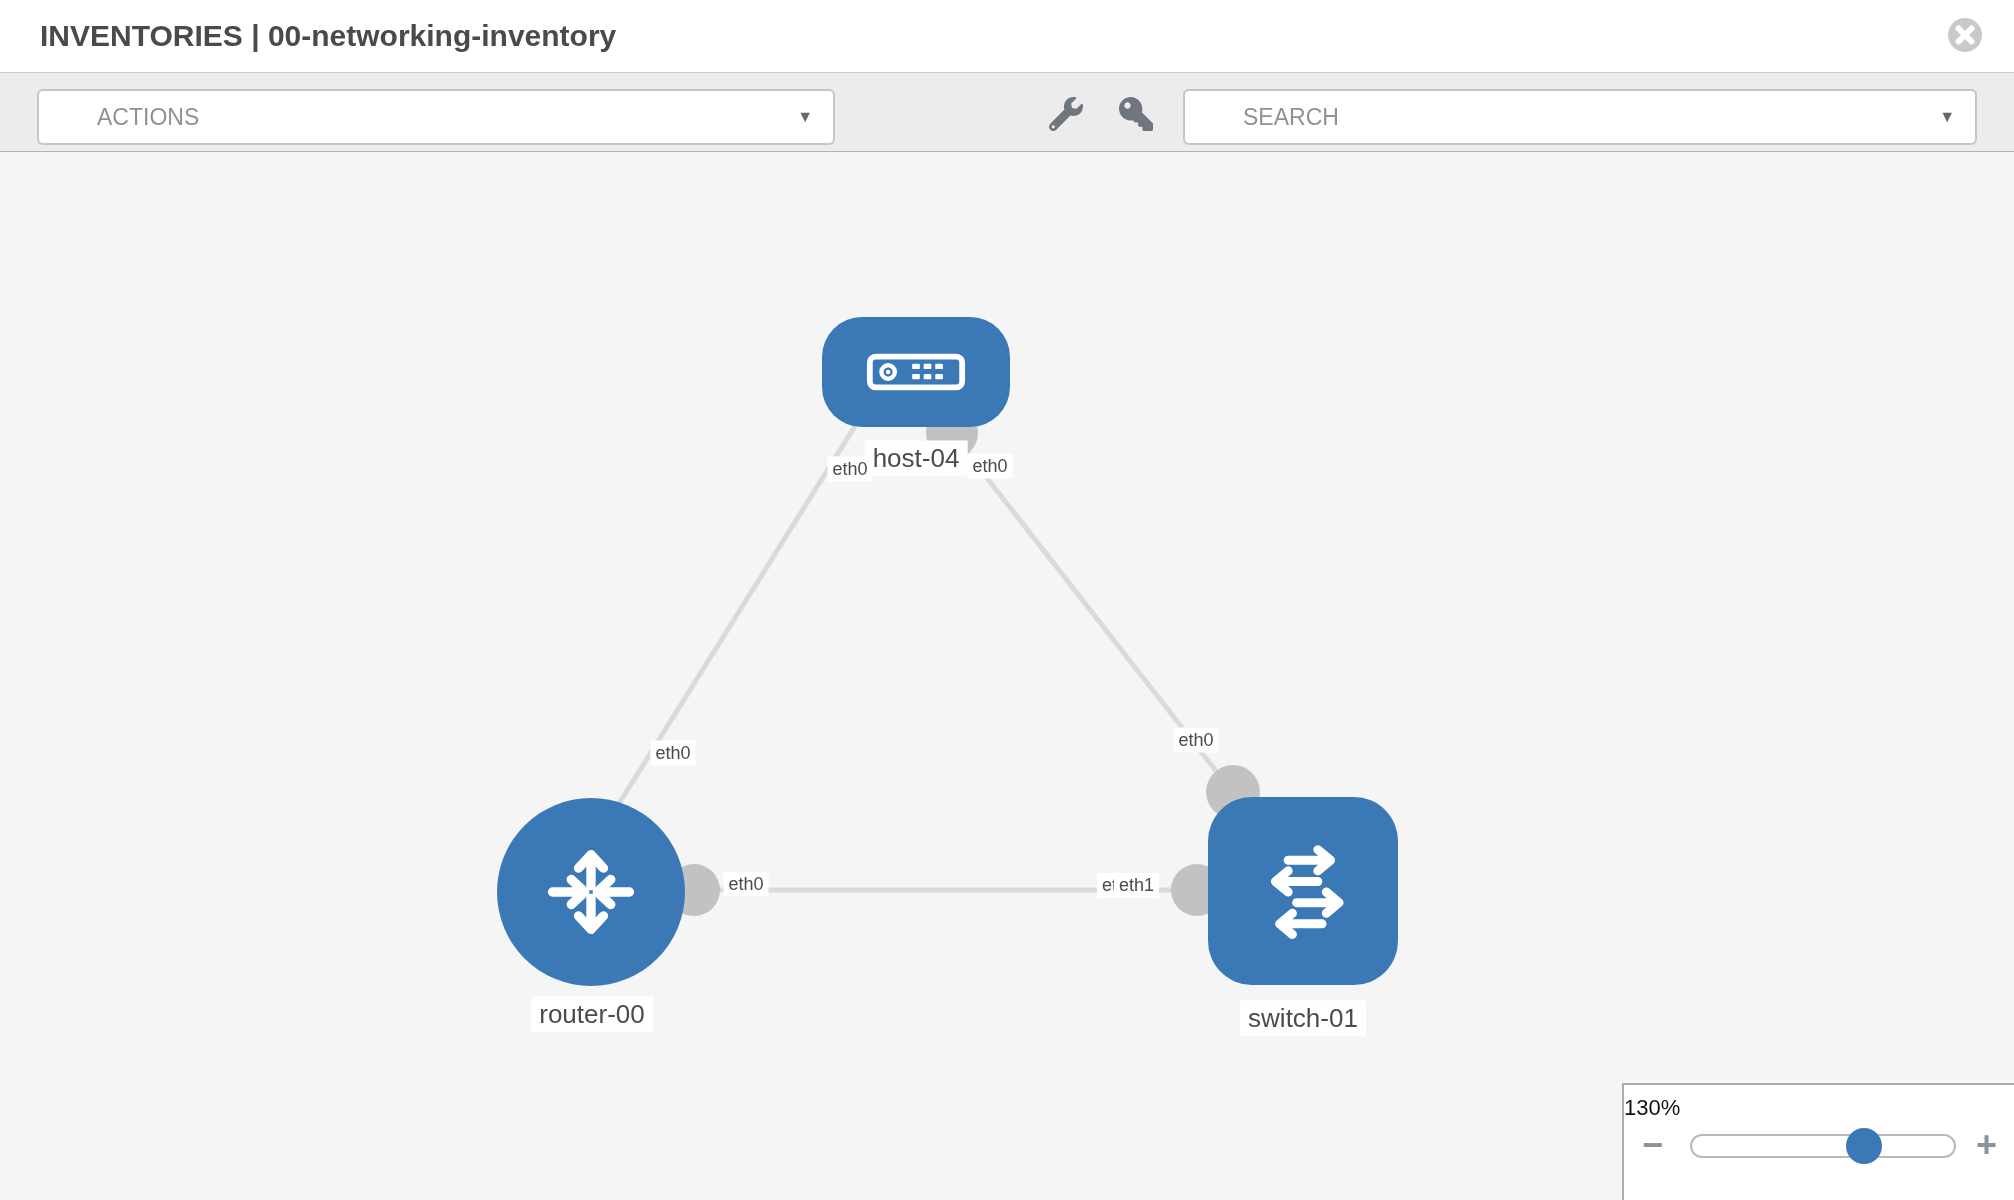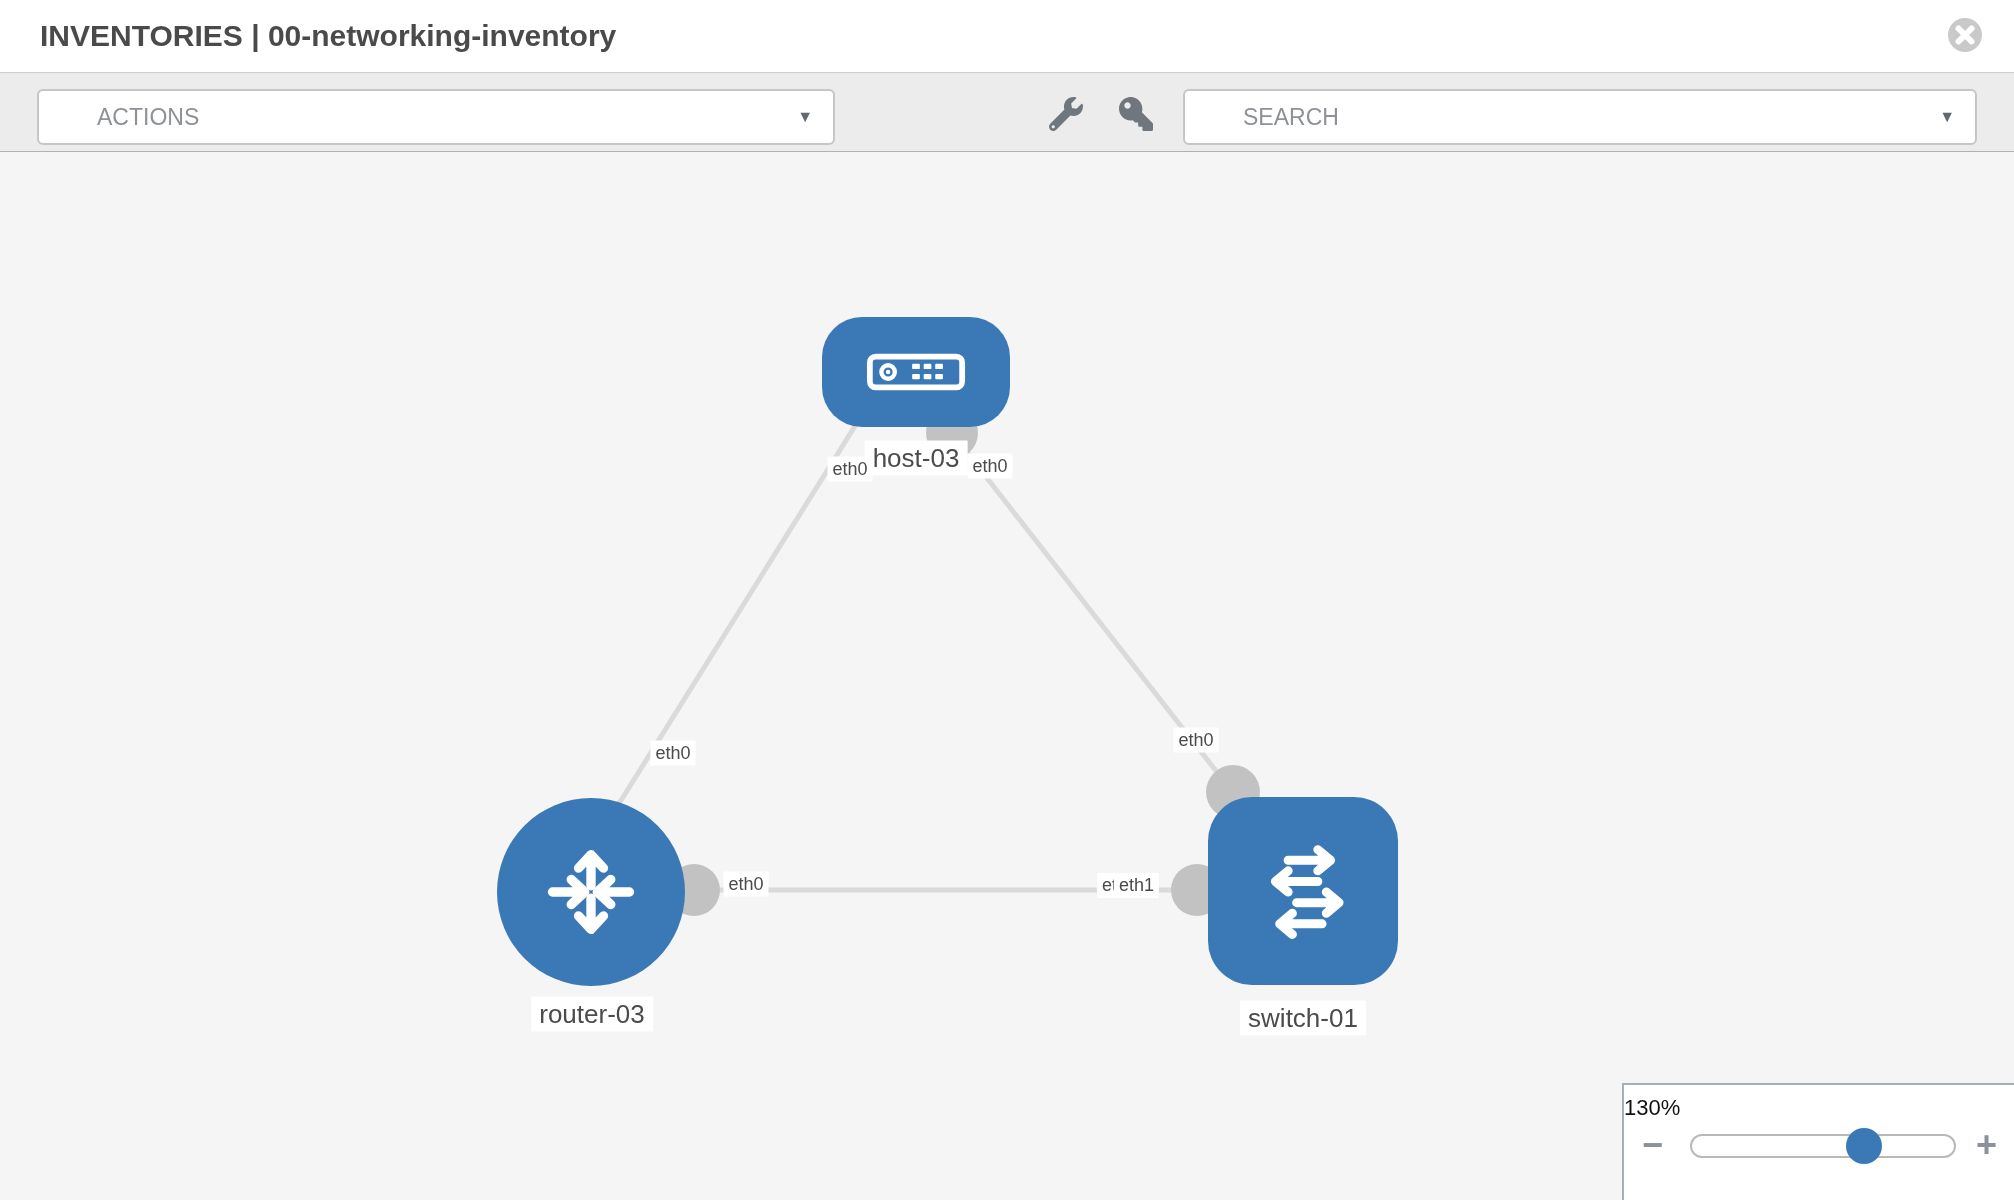--- a/index.html
+++ b/index.html
@@ -147,22 +147,22 @@
       <svg width="106" height="106" viewBox="0 0 100 100">
         <g fill="none" stroke="#fff" stroke-width="8.5" stroke-linecap="round" stroke-linejoin="round">
           <path d="M36 21 H72 M64 11 L76 21 L64 31"></path>
           <path d="M64 41 H28 M36 31 L24 41 L36 51"></path>
           <path d="M44 61 H80 M72 51 L84 61 L72 71"></path>
           <path d="M68 81 H32 M40 71 L28 81 L40 91"></path>
         </g>
       </svg>
     </div>
 
-    <span class="lbl node-lbl" style="left:916px; top:306px;">host-03</span>
-    <span class="lbl node-lbl" style="left:592px; top:862px;">router-03</span>
+    <span class="lbl node-lbl" style="left:916px; top:306px;">host-04</span>
+    <span class="lbl node-lbl" style="left:592px; top:862px;">router-00</span>
     <span class="lbl node-lbl" style="left:1303px; top:866px;">switch-01</span>
 
     <span class="lbl if-lbl" style="left:850px; top:317px;">eth0</span>
     <span class="lbl if-lbl" style="left:673px; top:601px;">eth0</span>
     <span class="lbl if-lbl" style="left:990px; top:314px;">eth0</span>
     <span class="lbl if-lbl" style="left:1196px; top:588px;">eth0</span>
     <span class="lbl if-lbl" style="left:746px; top:732px;">eth0</span>
     <span class="lbl if-lbl anchored" style="left:1097px; top:721px;">eth1</span>
     <span class="lbl if-lbl anchored" style="left:1114px; top:721px;">eth1</span>
 

